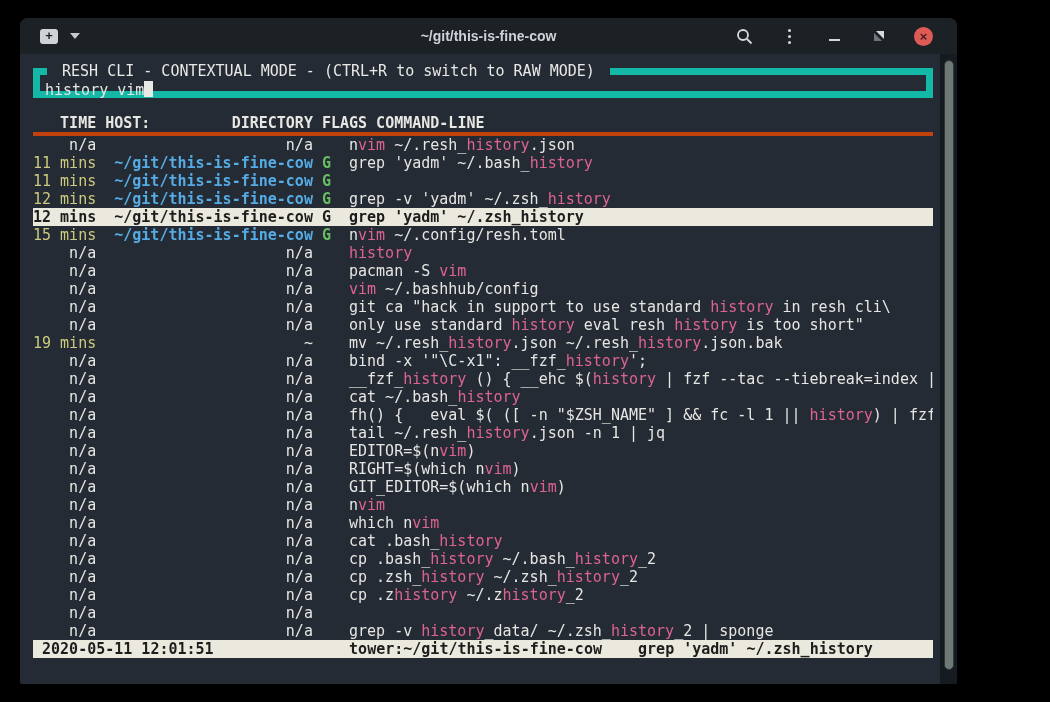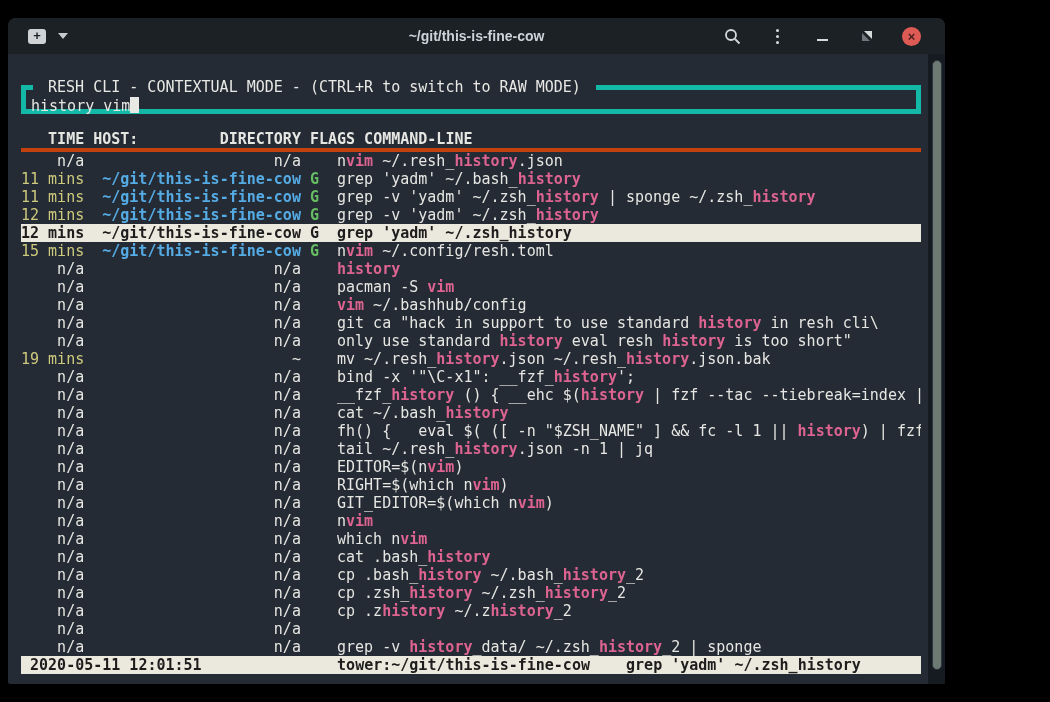--- a/index.html
+++ b/index.html
@@ -1,19 +1,19 @@
 <!DOCTYPE html>
 <html style="--term-bg: #252b35; --titlebar-bg: #1c2126; --fg: #e6e6e2; --time-yellow: #cdca7d; --dir-blue: #55abe4; --flag-green: #67bd63; --match-pink: #dd6390; --sel-bg: #ebe8dd; --close-red: #dd5a55;"><head>
 <meta charset="utf-8">
 <style>
   * { margin:0; padding:0; box-sizing:border-box; }
   html,body { width:1050px; height:702px; background:#000; overflow:hidden;
               font-family:"DejaVu Sans Mono", monospace; }
 
-  .window { position:absolute; left:8px; top:18px; width:937px; height:666px;
+  .window { position:absolute; left:20px; top:18px; width:937px; height:666px;
             background:var(--term-bg,#252b35); border-radius:8px 8px 2px 2px; overflow:hidden; }
 
   
   .titlebar { position:relative; height:36px; background:var(--titlebar-bg,#1c2126);
               display:flex; align-items:center;
               font-family:"Liberation Sans", sans-serif; }
   .tb-left { display:flex; align-items:center; gap:12px; margin-left:20px; }
   .newtab-btn { position:relative; width:18px; height:15px; border:2px solid #cfd3d6;
                 border-radius:3px; background:#cfd3d6; }
   .newtab-btn::after { content:"+"; position:absolute; left:50%; top:50%;
@@ -28,40 +28,40 @@
   .kebab i { width:3px; height:3px; border-radius:50%; background:#d5d9dc; }
   .min-bar { width:11px; height:2px; background:#d5d9dc; margin-top:8px; }
   .close-btn { width:19px; height:19px; border-radius:50%; background:var(--close-red,#dd5a55);
                display:flex; align-items:center; justify-content:center;
                color:#47201f; font-size:13px; font-weight:bold; font-family:"Liberation Sans",sans-serif; }
 
   
   .content { position:absolute; left:13px; right:24px; top:36px; bottom:0;
              color:var(--fg,#e6e6e2); font-size:15px; line-height:18px; overflow:hidden; }
 
-  fieldset.search { margin-top:24px; border:5px solid #14b8a6; padding:1px 5px 3px 5px; height:36px; }
+  fieldset.search { margin-top:8px; border:7px solid #14b8a6; padding:1px 5px 3px 5px; height:36px; }
   fieldset.search legend { padding:0 6px; margin-left:2px; font-size:15px; color:#e8e8e4; white-space:pre; }
   .query-line { white-space:pre; }
   .cursor { display:inline-block; width:1ch; height:16px; background:#e8e8e4; vertical-align:-2px; }
 
   .thead { display:flex; font-weight:bold; margin-top:16px; border-bottom:4px solid #c2410c;
            white-space:pre; }
   .trow  { display:flex; white-space:pre; height:18px; }
 
   .col-time  { width:7ch; text-align:right; flex:none; }
   .col-dir   { width:23ch; text-align:right; margin-left:1ch; flex:none; }
   .col-flags { width:1ch; margin-left:1ch; flex:none; }
   .col-cmd   { flex:1; margin-left:2ch; overflow:hidden; }
   .hdr-dir   { display:flex; justify-content:space-between; text-align:left; }
   .hdr-rest  { margin-left:1ch; }
 
   .c-yellow { color:var(--time-yellow,#cdca7d); }
   .c-blue   { color:var(--dir-blue,#55abe4); font-weight:bold; }
   .c-green  { color:var(--flag-green,#67bd63); font-weight:bold; }
-  .hl       { color:var(--match-pink,#dd6390); font-weight:bold; }
+  .hl       { color:var(--match-pink,#dd6390); font-weight:normal; }
 
   .trow.sel { background:var(--sel-bg,#ebe8dd); }
   .trow.sel span, .trow.sel .hl, .trow.sel .c-yellow, .trow.sel .c-blue, .trow.sel .c-green
             { color:#1d1d1d; }
   .trow.sel .c-blue, .trow.sel .c-green, .trow.sel .hl { font-weight:bold; }
   .trow.sel .col-time, .trow.sel .col-cmd, .trow.sel .col-dir { font-weight:bold; }
 
   .statusbar { display:flex; background:var(--sel-bg,#ebe8dd); color:#1d1d1d; font-weight:bold;
                height:18px; white-space:pre; }
   .st-host { margin-left:15ch; }
@@ -120,21 +120,21 @@
 
     <div class="thead">
       <span class="col-time">TIME</span>
       <span class="col-dir hdr-dir"><span>HOST:</span><span>DIRECTORY</span></span>
       <span class="hdr-rest">FLAGS COMMAND-LINE</span>
     </div>
 
     <div>
         <div class="trow"><span class="col-time">n/a</span><span class="col-dir">n/a</span><span class="col-flags c-green"></span><span class="col-cmd"><span>n</span><span class="hl">vim</span><span> ~/.resh_</span><span class="hl">history</span><span>.json</span></span></div>
         <div class="trow"><span class="col-time c-yellow">11 mins</span><span class="col-dir c-blue">~/git/this-is-fine-cow</span><span class="col-flags c-green">G</span><span class="col-cmd"><span>grep 'yadm' ~/.bash_</span><span class="hl">history</span></span></div>
-        <div class="trow"><span class="col-time c-yellow">11 mins</span><span class="col-dir c-blue">~/git/this-is-fine-cow</span><span class="col-flags c-green">G</span><span class="col-cmd"><span>grep -v 'yadm' ~/.zsh_</span><span class="hl">history</span><span> | sponge ~/.zsh_</span><span class="hl">history</span></span></div>
+        <div class="trow"><span class="col-time c-yellow">11 mins</span><span class="col-dir c-blue">~/git/this-is-fine-cow</span><span class="col-flags c-green">G</span></div>
         <div class="trow"><span class="col-time c-yellow">12 mins</span><span class="col-dir c-blue">~/git/this-is-fine-cow</span><span class="col-flags c-green">G</span><span class="col-cmd"><span>grep -v 'yadm' ~/.zsh_</span><span class="hl">history</span></span></div>
         <div class="trow sel"><span class="col-time c-yellow">12 mins</span><span class="col-dir c-blue">~/git/this-is-fine-cow</span><span class="col-flags c-green">G</span><span class="col-cmd"><span>grep 'yadm' ~/.zsh_</span><span class="hl">history</span></span></div>
         <div class="trow"><span class="col-time c-yellow">15 mins</span><span class="col-dir c-blue">~/git/this-is-fine-cow</span><span class="col-flags c-green">G</span><span class="col-cmd"><span>n</span><span class="hl">vim</span><span> ~/.config/resh.toml</span></span></div>
         <div class="trow"><span class="col-time">n/a</span><span class="col-dir">n/a</span><span class="col-flags c-green"></span><span class="col-cmd"><span class="hl">history</span></span></div>
         <div class="trow"><span class="col-time">n/a</span><span class="col-dir">n/a</span><span class="col-flags c-green"></span><span class="col-cmd"><span>pacman -S </span><span class="hl">vim</span></span></div>
         <div class="trow"><span class="col-time">n/a</span><span class="col-dir">n/a</span><span class="col-flags c-green"></span><span class="col-cmd"><span class="hl">vim</span><span> ~/.bashhub/config</span></span></div>
         <div class="trow"><span class="col-time">n/a</span><span class="col-dir">n/a</span><span class="col-flags c-green"></span><span class="col-cmd"><span>git ca "hack in support to use standard </span><span class="hl">history</span><span> in resh cli\</span></span></div>
         <div class="trow"><span class="col-time">n/a</span><span class="col-dir">n/a</span><span class="col-flags c-green"></span><span class="col-cmd"><span>only use standard </span><span class="hl">history</span><span> eval resh </span><span class="hl">history</span><span> is too short"</span></span></div>
         <div class="trow"><span class="col-time c-yellow">19 mins</span><span class="col-dir">~</span><span class="col-flags c-green"></span><span class="col-cmd"><span>mv ~/.resh_</span><span class="hl">history</span><span>.json ~/.resh_</span><span class="hl">history</span><span>.json.bak</span></span></div>
         <div class="trow"><span class="col-time">n/a</span><span class="col-dir">n/a</span><span class="col-flags c-green"></span><span class="col-cmd"><span>bind -x '"\C-x1": __fzf_</span><span class="hl">history</span><span>';</span></span></div>

